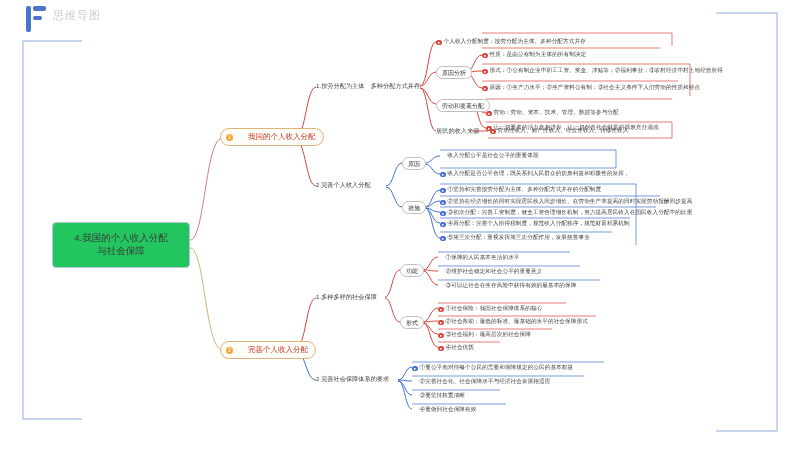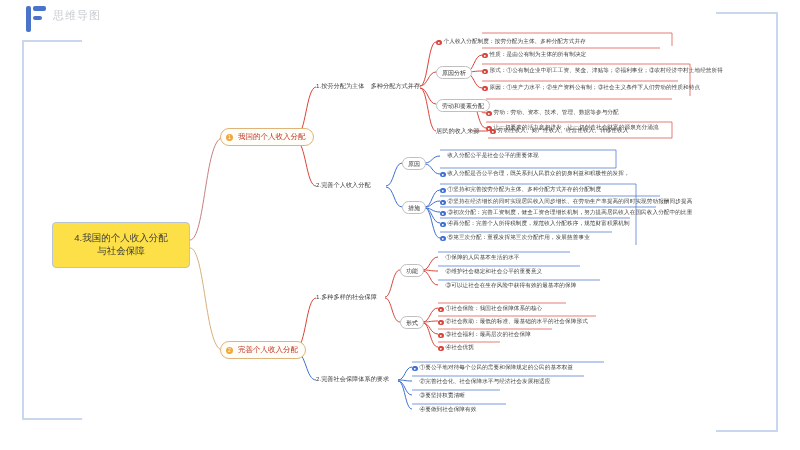--- a/index.html
+++ b/index.html
@@ -112,34 +112,34 @@
   .root {
     left: 52px;
     top: 222px;
     width: 138px;
     padding: 9px 6px;
     text-align: center;
     font-size: 9.5px;
     color: #3b3b3b;
     border: 1px solid #b9c4d6;
     border-radius: 4px;
-    background: #fde047;
+    background: #22c55e;
   }
 
   
   .l1 {
     padding: 3px 7px 3px 5px;
     font-size: 7.5px;
     color: #c0392b;
     border: 1px solid #e0b37a;
     border-radius: 9px;
     background: #fffdf7;
     display: flex;
     align-items: center;
-    gap: 5px;
+    gap: 15px;
     white-space: nowrap;
   }
   .l1 .dot {
     width: 7px;
     height: 7px;
     border-radius: 50%;
     background: #f0a73c;
     color: #fff;
     font-size: 5px;
     line-height: 7px;

